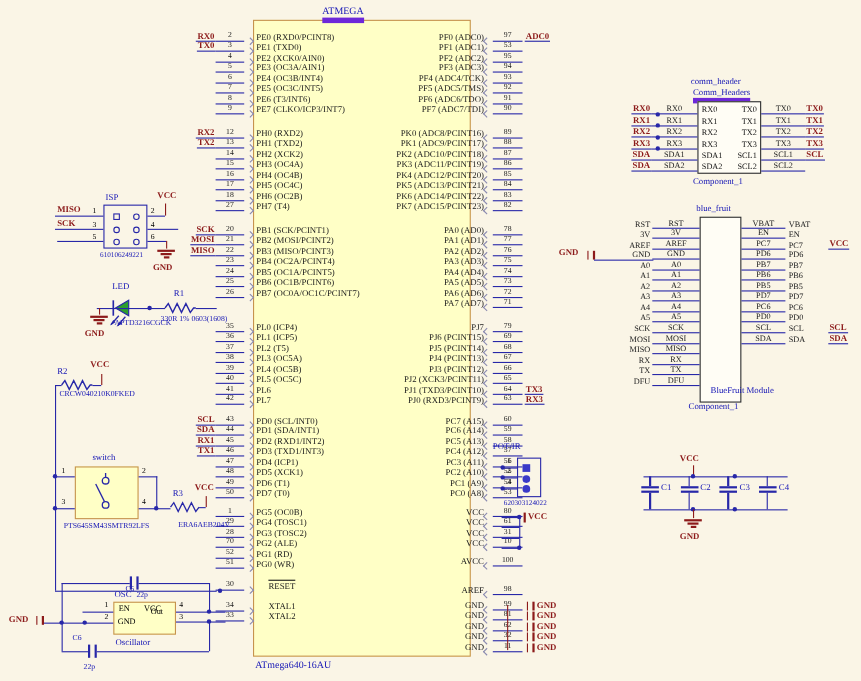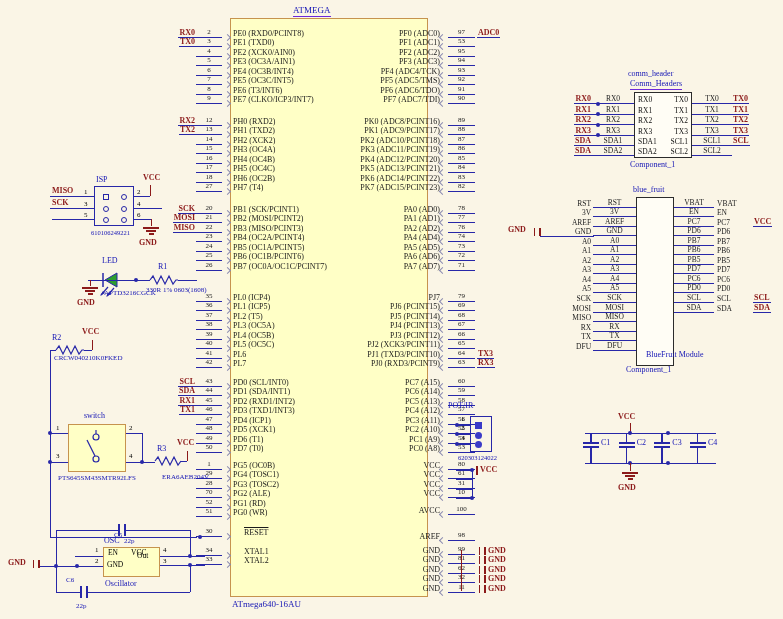--- a/index.html
+++ b/index.html
@@ -2,21 +2,21 @@
 <html><head>
 <meta charset="utf-8">
 <style>
   html,body{margin:0;padding:0}
   body{width:783px;height:619px;background:#FAF5E6;position:relative;overflow:hidden;
        font-family:"Liberation Serif",serif;}
   .t{position:absolute;white-space:nowrap;line-height:1.1}
   .blue{color:#1515B5}
   .red{color:#8C1A1A;font-weight:bold}
   .b9{font-size:9px}.b8{font-size:8px}.b7{font-size:7px}.b65{font-size:6.5px}
-  .ul{border-bottom:1px solid #6d28d9}
+  .ul{border-bottom:5px solid #6d28d9}
   .w{position:absolute;background:#2727A8}
   .w.h{height:1px}.w.v{width:1px}
   .w.r{background:#8C1A1A}
   .dot{position:absolute;width:4px;height:4px;margin:-2px 0 0 -2px;border-radius:50%;background:#2727A8}
   .chipbox{position:absolute;left:230px;top:18px;width:198px;height:579px;
            background:#FFFFC6;border:1.5px solid #C6934E;box-sizing:border-box}
   .ybox{position:absolute;background:#FFFFC6;border:1px solid #C6934E;box-sizing:border-box}
   .wbox{position:absolute;background:#FFFDF5;border:1.5px solid #2b2b2b;box-sizing:border-box}
   .bbox{position:absolute;background:transparent;border:1px solid #2727A8;box-sizing:border-box}
   .grp{position:absolute}
@@ -689,20 +689,28 @@
 
     <div class="prow r">
         <span class="pname">PA2 (AD2)</span>
         <span class="clip rt"></span>
         <span class="pnum">76</span>
         <span class="netw">
           <b class="net empty"></b>
         </span>
       </div>
 
+    <div class="prow r">
+        <span class="pname">PA3 (AD3)</span>
+        <span class="clip rt"></span>
+        <span class="pnum">75</span>
+        <span class="netw">
+          <b class="net empty"></b>
+        </span>
+      </div>
 
     <div class="prow r">
         <span class="pname">PA4 (AD4)</span>
         <span class="clip rt"></span>
         <span class="pnum">74</span>
         <span class="netw">
           <b class="net empty"></b>
         </span>
       </div>
 

